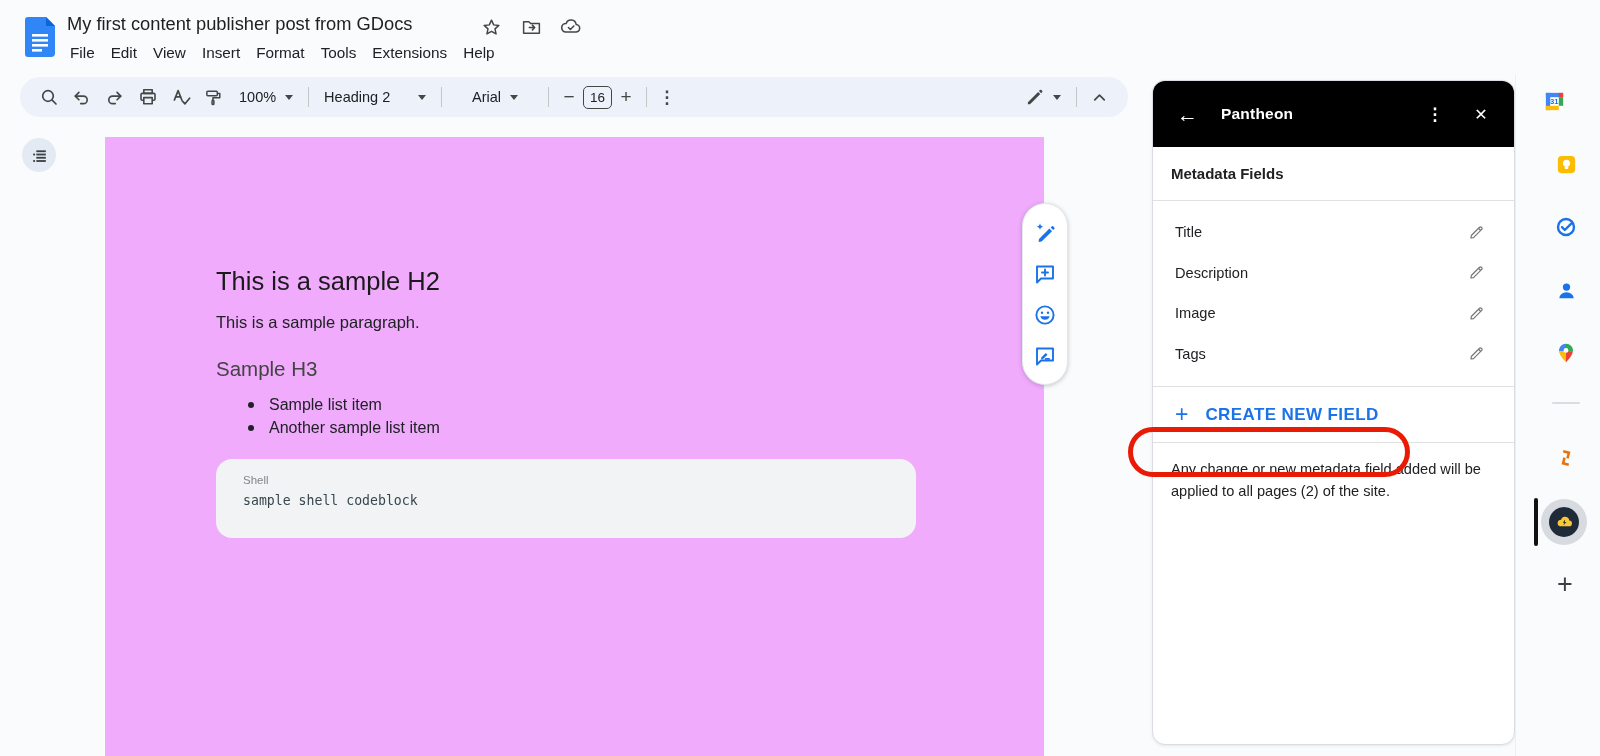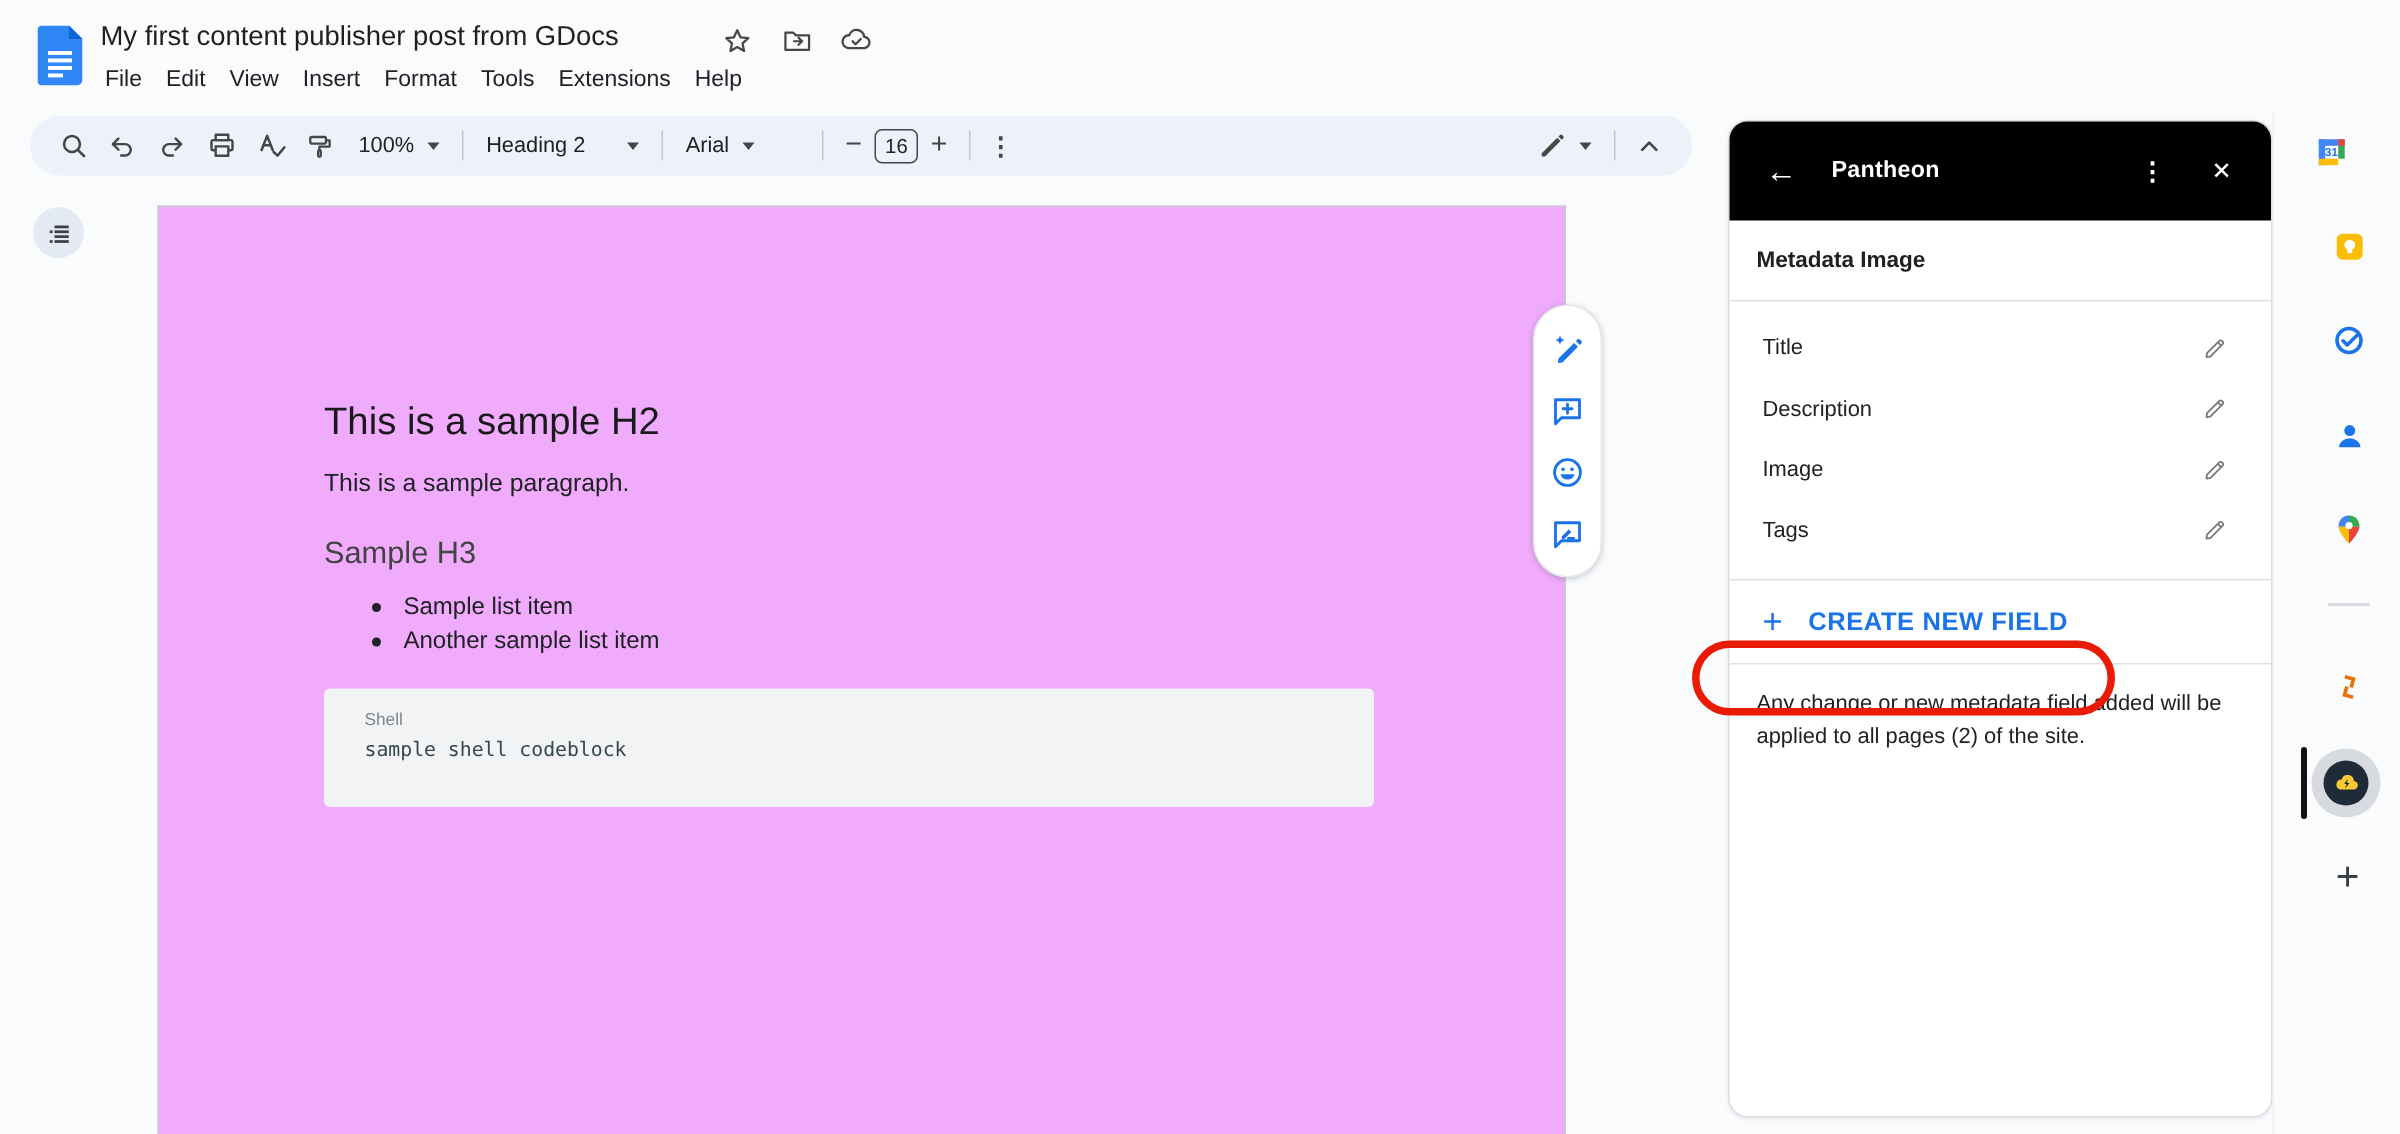--- a/index.html
+++ b/index.html
@@ -35,21 +35,21 @@
   #outline-btn{position:absolute;left:22px;top:138px;width:34px;height:34px;border-radius:50%;background:#e4eaf3;display:flex;align-items:center;justify-content:center;color:#3c4043;cursor:pointer;}
 
   
   #page{position:absolute;left:105px;top:137px;width:939px;height:620px;background:#f0abfc;border:1px solid #c7cbd1;border-bottom:none;box-sizing:border-box;cursor:text;}
   #doc-h2{position:absolute;left:110px;top:129px;font-size:25.5px;color:#1a1a1a;}
   #doc-p{position:absolute;left:110px;top:175px;font-size:16.5px;color:#202124;}
   #doc-h3{position:absolute;left:110px;top:219px;font-size:20.5px;color:#434343;}
   #doc-list{position:absolute;left:110px;top:255px;font-size:16px;color:#202124;}
   .doc-li{position:relative;padding-left:53px;line-height:23px;}
   .doc-li::before{content:"";position:absolute;left:32px;top:9px;width:6px;height:6px;border-radius:50%;background:#202124;}
-  #code-block{position:absolute;left:110px;top:321px;width:700px;height:79px;background:#f1f3f4;border-radius:4px;}
+  #code-block{position:absolute;left:110px;top:321px;width:700px;height:79px;background:#f1f3f4;border-radius:16px;}
   #code-lang{position:absolute;left:27px;top:15px;font-size:11.5px;color:#80868b;}
   #code-text{position:absolute;left:27px;top:34px;font-family:"DejaVu Sans Mono",monospace;font-size:13.2px;color:#37474f;}
 
   
   #float-pill{position:absolute;left:1022px;top:203px;width:46px;height:182px;background:#fff;border:1px solid #e4e7eb;border-radius:23px;box-shadow:0 1px 4px rgba(60,64,67,.28);display:flex;flex-direction:column;align-items:center;justify-content:space-around;padding:8px 0;box-sizing:border-box;}
   .fp-btn{width:30px;height:30px;display:flex;align-items:center;justify-content:center;border-radius:50%;cursor:pointer;}
 
   
   #panel{position:absolute;left:1152px;top:80px;width:363px;height:665px;background:#fff;border:1px solid #d9dde3;border-radius:13px;box-sizing:border-box;box-shadow:0 1px 3px rgba(60,64,67,.1);}
   #panel-header{height:66px;background:#000;border-radius:12px 12px 0 0;display:flex;align-items:center;padding:0 24px 0 24px;color:#fff;}
@@ -181,21 +181,21 @@
   <div class="tb-drop">
     <span class="lbl">100%</span>
     <span class="caret"></span>
   </div>
   <div class="tb-div"></div>
   <div class="tb-drop" style="width:102px;justify-content:space-between">
     <span class="lbl">Heading 2</span>
     <span class="caret"></span>
   </div>
   <div class="tb-div"></div>
-  <div class="tb-drop" style="width:76px;justify-content:flex-start">
+  <div class="tb-drop" style="width:76px;justify-content:center">
     <span class="lbl">Arial</span>
     <span class="caret"></span>
   </div>
   <div class="tb-div"></div>
   <div class="tb-glyph">−</div>
   <div id="font-size-box">16</div>
   <div class="tb-glyph">+</div>
   <div class="tb-div"></div>
   <div class="tb-glyph" style="font-size:17px;font-weight:bold">⋮</div>
   <div id="tb-spacer"></div>
@@ -271,21 +271,21 @@
 </div>
 
 <div id="panel">
   <div id="panel-header">
     <div id="panel-back">←</div>
     <div id="panel-title">Pantheon</div>
     <div id="panel-kebab">⋮</div>
     <div id="panel-close">✕</div>
   </div>
   <div id="panel-section">
-    <span id="panel-section-title">Metadata Image</span>
+    <span id="panel-section-title">Metadata Fields</span>
   </div>
   <div id="field-list">
     <div class="field-row">
       <span class="field-label">Title</span>
       <span class="field-edit">
         <svg width="17" height="17" viewBox="0 0 20 20" fill="none" stroke="#747775" stroke-width="1.4" stroke-linejoin="round">
             <path d="M3.5 16.5 l.4 -3 L13.6 3.8 a1.4 1.4 0 0 1 2 0 l.6 .6 a1.4 1.4 0 0 1 0 2 L6.5 16.1 Z"></path>
             <path d="M12.4 5 l2.6 2.6"></path>
           </svg>
       </span>

